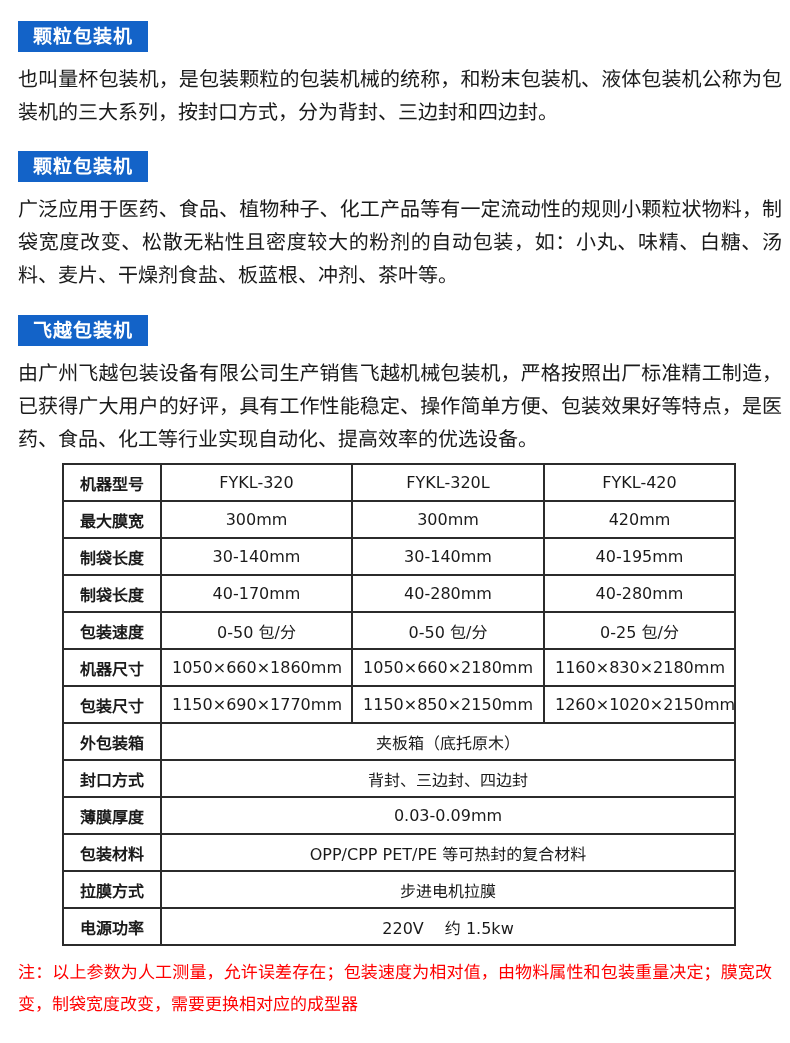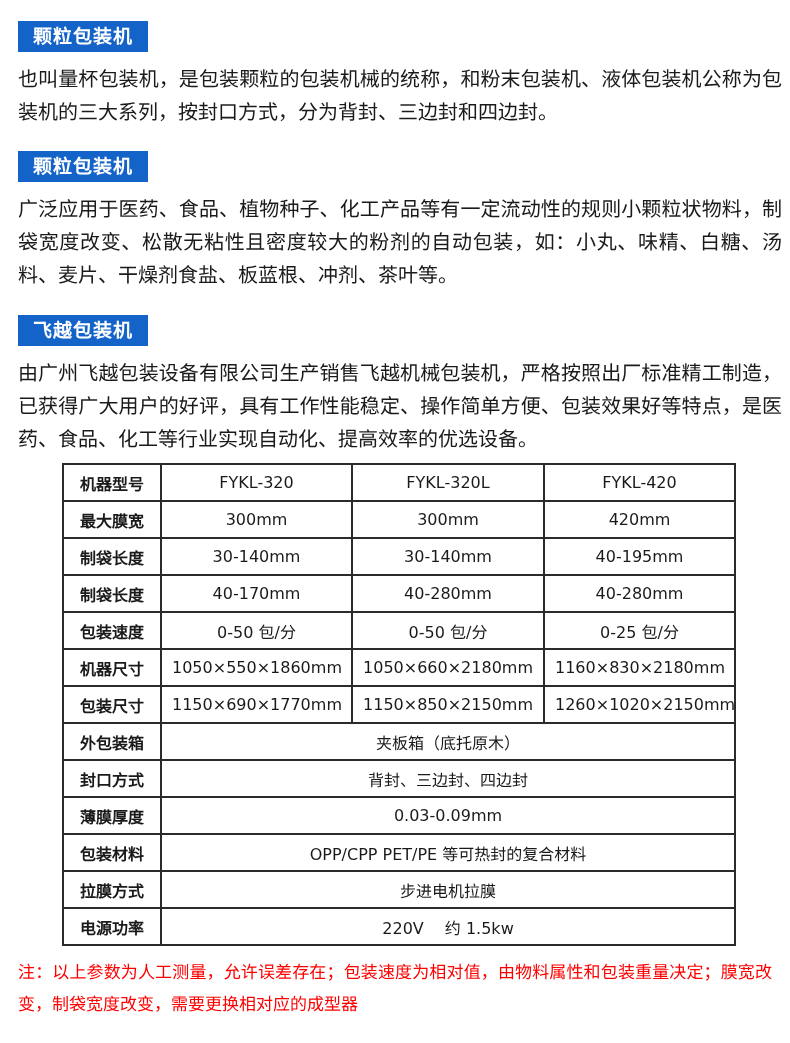--- a/index.html
+++ b/index.html
@@ -122,21 +122,21 @@
           <td class="value-cell">40-280mm</td>
         </tr>
         <tr>
           <td class="label-cell">包装速度</td>
           <td class="value-cell">0-50 包/分</td>
           <td class="value-cell">0-50 包/分</td>
           <td class="value-cell">0-25 包/分</td>
         </tr>
         <tr>
           <td class="label-cell">机器尺寸</td>
-          <td class="value-cell">1050×550×1860mm</td>
+          <td class="value-cell">1050×660×1860mm</td>
           <td class="value-cell">1050×660×2180mm</td>
           <td class="value-cell">1160×830×2180mm</td>
         </tr>
         <tr>
           <td class="label-cell">包装尺寸</td>
           <td class="value-cell">1150×690×1770mm</td>
           <td class="value-cell">1150×850×2150mm</td>
           <td class="value-cell">1260×1020×2150mm</td>
         </tr>
         <tr>

